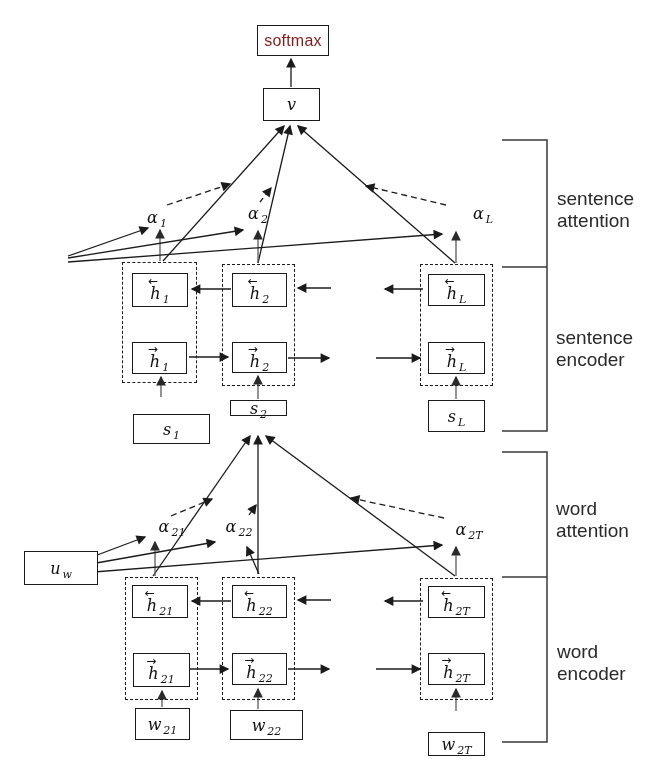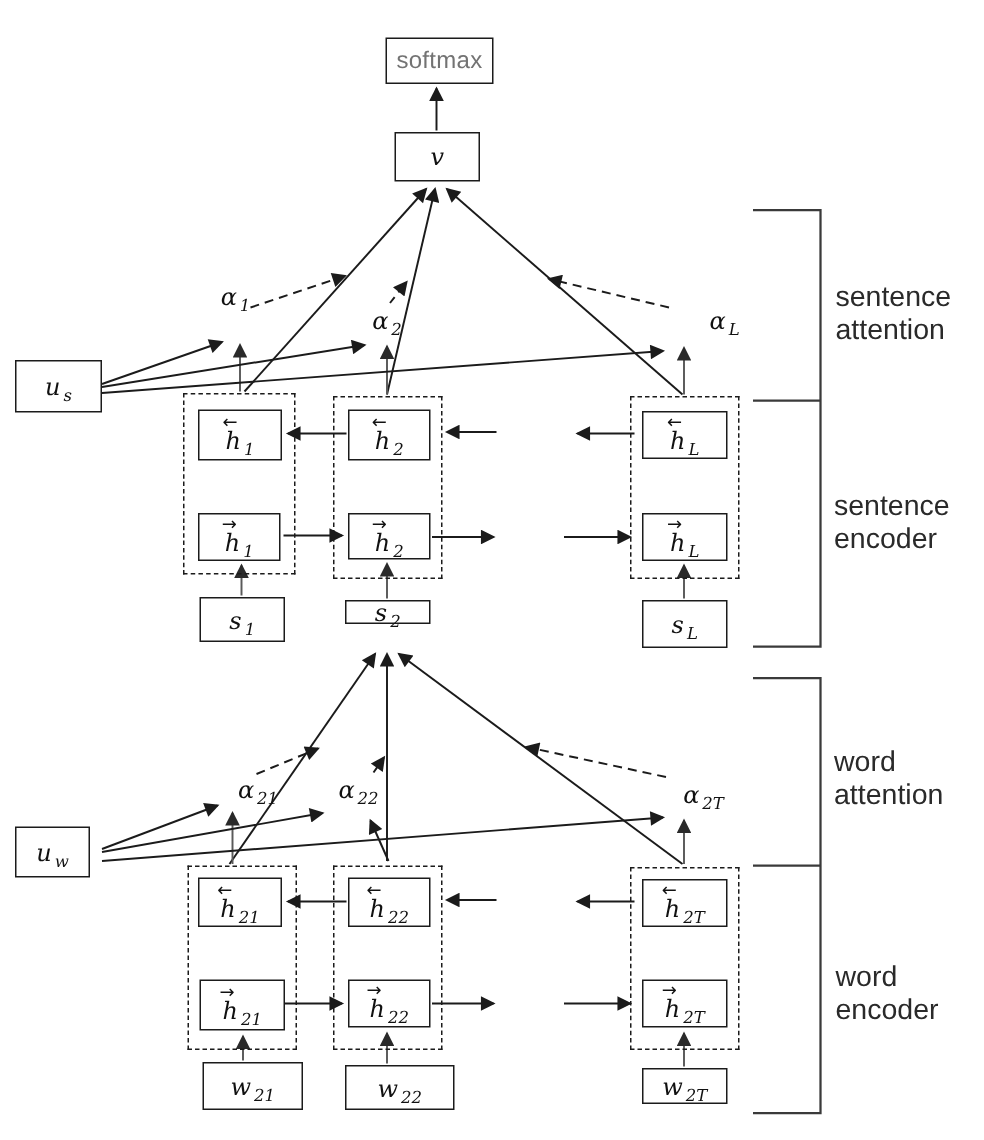--- a/index.html
+++ b/index.html
@@ -10,21 +10,21 @@
   svg.wires { position:absolute; left:0; top:0; width:656px; height:760px; }
   .box {
     position:absolute; box-sizing:border-box; background:#fff;
     border:1.5px solid #1b1b1b; display:flex; align-items:center; justify-content:center;
     color:#111;
   }
   .dashedbox {
     position:absolute; box-sizing:border-box; background:transparent;
     border:1.4px dashed #1b1b1b;
   }
-  .sans { font-size:16px; color:#737373; letter-spacing:0.2px; }
+  .sans { font-size:16px; color:#7f1d1d; letter-spacing:0.2px; }
   .math { font-family:"DejaVu Serif", serif; font-style:italic; font-size:16px; color:#111; white-space:nowrap; }
   .math sub { font-size:11px; font-style:italic; line-height:0; margin-left:2px; }
   .vecwrap { padding-top:7px; }
   .vec { position:relative; display:inline-block; }
   .vec .varr {
     position:absolute; left:-2px; top:-10px; font-style:normal;
     font-family:"DejaVu Sans", sans-serif; font-size:12px; color:#111;
   }
   .alpha { position:absolute; transform:translateX(-50%); background:transparent; }
   .blabel { position:absolute; font-size:19px; line-height:22px; color:#2a2a2a; }
@@ -131,28 +131,25 @@
   <div class="dashedbox" style="left:222px;top:577px;width:73px;height:123px"></div>
   <div class="dashedbox" style="left:420px;top:578px;width:73px;height:122px"></div>
 
   <div class="box" style="left:257px;top:25px;width:72px;height:31px">
     <span class="sans">softmax</span>
   </div>
   <div class="box" style="left:263px;top:88px;width:57px;height:33px">
     <span class="math">v</span>
   </div>
 
-  <div class="box" style="left:10px;top:240px;width:58px;height:35px">
-    <span class="math"><span>u</span><sub>s</sub></span>
-  </div>
-  <div class="box" style="left:10px;top:551px;width:50px;height:34px">
+  <div class="box" style="left:24px;top:551px;width:74px;height:34px">
     <span class="math"><span>u</span><sub>w</sub></span>
   </div>
 
-  <div class="alpha" style="left:157px;top:188px">
+  <div class="alpha" style="left:157px;top:208px">
     <span class="math"><span>α</span><sub>1</sub></span>
   </div>
   <div class="alpha" style="left:258px;top:204px">
     <span class="math"><span>α</span><sub>2</sub></span>
   </div>
   <div class="alpha" style="left:483px;top:204px">
     <span class="math"><span>α</span><sub>L</sub></span>
   </div>
 
   <div class="alpha" style="left:172px;top:517px">
@@ -178,21 +175,21 @@
   <div class="box" style="left:132px;top:342px;width:55px;height:32px">
     <span class="math vecwrap"><span class="vec"><span class="varr">→</span><span>h</span></span><sub>1</sub></span>
   </div>
   <div class="box" style="left:232px;top:342px;width:55px;height:31px">
     <span class="math vecwrap"><span class="vec"><span class="varr">→</span><span>h</span></span><sub>2</sub></span>
   </div>
   <div class="box" style="left:428px;top:342px;width:57px;height:32px">
     <span class="math vecwrap"><span class="vec"><span class="varr">→</span><span>h</span></span><sub>L</sub></span>
   </div>
 
-  <div class="box" style="left:133px;top:398px;width:57px;height:30px">
+  <div class="box" style="left:133px;top:414px;width:77px;height:30px">
     <span class="math"><span>s</span><sub>1</sub></span>
   </div>
   <div class="box" style="left:230px;top:400px;width:57px;height:16px">
     <span class="math"><span>s</span><sub>2</sub></span>
   </div>
   <div class="box" style="left:428px;top:400px;width:57px;height:32px">
     <span class="math"><span>s</span><sub>L</sub></span>
   </div>
 
   <div class="box" style="left:132px;top:585px;width:56px;height:33px">
@@ -208,27 +205,27 @@
   <div class="box" style="left:133px;top:653px;width:57px;height:34px">
     <span class="math vecwrap"><span class="vec"><span class="varr">→</span><span>h</span></span><sub>21</sub></span>
   </div>
   <div class="box" style="left:232px;top:653px;width:55px;height:32px">
     <span class="math vecwrap"><span class="vec"><span class="varr">→</span><span>h</span></span><sub>22</sub></span>
   </div>
   <div class="box" style="left:428px;top:653px;width:57px;height:32px">
     <span class="math vecwrap"><span class="vec"><span class="varr">→</span><span>h</span></span><sub>2T</sub></span>
   </div>
 
-  <div class="box" style="left:135px;top:708px;width:67px;height:32px">
+  <div class="box" style="left:135px;top:708px;width:55px;height:32px">
     <span class="math"><span>w</span><sub>21</sub></span>
   </div>
   <div class="box" style="left:230px;top:710px;width:73px;height:30px">
     <span class="math"><span>w</span><sub>22</sub></span>
   </div>
-  <div class="box" style="left:428px;top:712px;width:57px;height:24px">
+  <div class="box" style="left:428px;top:732px;width:57px;height:24px">
     <span class="math"><span>w</span><sub>2T</sub></span>
   </div>
 
   <div class="blabel" style="left:557px;top:188px">
     <div>sentence</div>
     <div>attention</div>
   </div>
   <div class="blabel" style="left:556px;top:327px">
     <div>sentence</div>
     <div>encoder</div>

